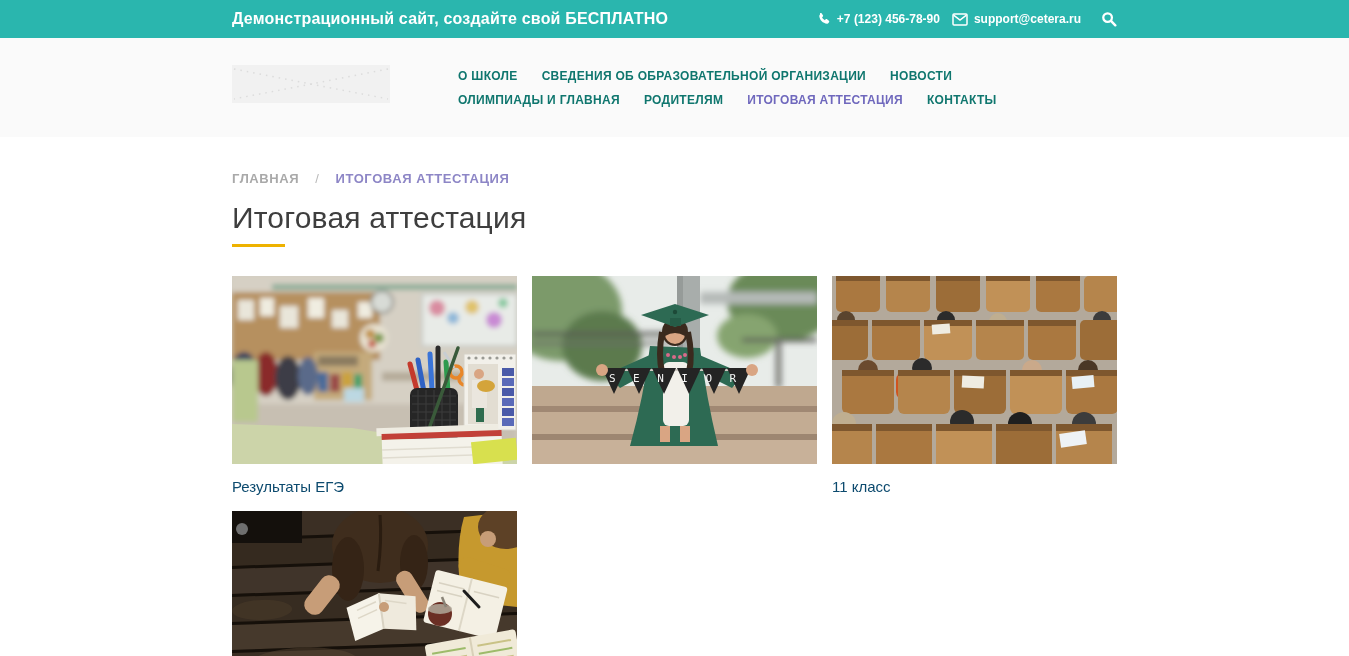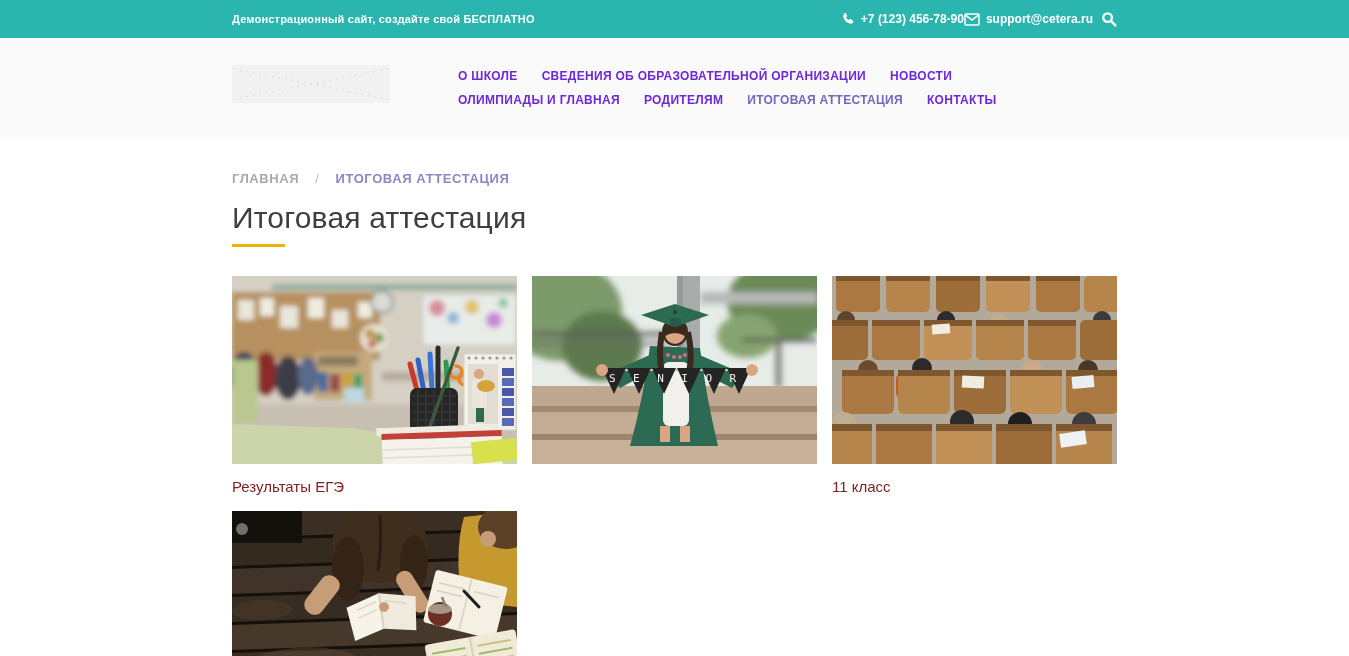--- a/index.html
+++ b/index.html
@@ -3,47 +3,47 @@
 <meta charset="utf-8">
 <style>
   * { box-sizing: border-box; margin: 0; padding: 0; }
   html, body { width: 1349px; height: 656px; overflow: hidden; background: #fff;
     font-family: "Liberation Sans", sans-serif; }
   a { text-decoration: none; }
 
   
   .topbar { background: #2ab6ae; height: 38px; display: flex; align-items: center; }
   .topbar-inner { width: 885px; margin: 0 auto; display: flex; align-items: center; color: #fff; }
-  .demo-text { font-size: 11px; font-weight: 700; letter-spacing: .2px; }
-  .topbar-right { margin-left: auto; display: flex; align-items: center; }
+  .demo-text { font-size: 16px; font-weight: 700; letter-spacing: .2px; }
+  .topbar-right { margin-left: auto; display: flex; align-items: center; gap: 12px; }
   .contact { display: flex; align-items: center; gap: 6px; font-size: 12px; font-weight: 700; color: #fff; }
   .search-btn { margin-left: 8px; display: flex; align-items: center; cursor: pointer; background: none; border: 0; padding: 0; }
 
   
   .header { background: #fafafa; padding: 27px 0 29px; }
   .header-inner { width: 885px; margin: 0 auto; display: flex; align-items: flex-start; }
   .logo { width: 158px; height: 38px; background: #f1f1f1; flex: none; display: block; }
   .nav { margin-left: 68px; display: flex; flex-wrap: wrap; column-gap: 24px; row-gap: 9px; padding-top: 4px; width: 659px; }
-  .nav-item { font-size: 12px; font-weight: 600; color: #6d28d9; letter-spacing: .3px; line-height: 15px; white-space: nowrap; }
+  .nav-item { font-size: 12px; font-weight: 600; color: #0f766e; letter-spacing: .3px; line-height: 15px; white-space: nowrap; }
   .nav-item.active { color: #6f68bd; }
 
   
   .main { width: 885px; margin: 34px auto 0; }
   .breadcrumb { display: flex; align-items: flex-start; gap: 16px; font-size: 13px; letter-spacing: .6px; font-weight: 600; }
   .breadcrumb-home { color: #a9a9a9; }
   .breadcrumb-sep { color: #b9b9b9; font-weight: 400; }
   .breadcrumb-current { color: #8d86c6; }
   .page-title { font-size: 30px; font-weight: 400; color: #3e3e3e; margin-top: 15px; letter-spacing: .2px; }
   .title-underline { width: 53px; height: 3px; background: #eeb200; margin-top: 9px; }
 
   .grid { margin-top: 29px; display: grid; grid-template-columns: repeat(3, 285px); column-gap: 15px; }
   .card { display: block; }
   .card-image { width: 285px; height: 188px; overflow: hidden; display: block; cursor: pointer; background: #86efac; }
   .card-image svg { display: block; }
-  .card-label { display: block; padding: 12px 0 13px; font-size: 15px; line-height: 22px; color: #7f1d1d; cursor: pointer; }
+  .card-label { display: block; padding: 12px 0 13px; font-size: 15px; line-height: 22px; color: #0c4a6e; cursor: pointer; }
 </style>
 </head>
 <body>
 
 <div class="topbar">
   <div class="topbar-inner">
     <span class="demo-text">Демонстрационный сайт, создайте свой БЕСПЛАТНО</span>
     <div class="topbar-right">
       <a href="#" class="contact">
         <span style="display:flex">

